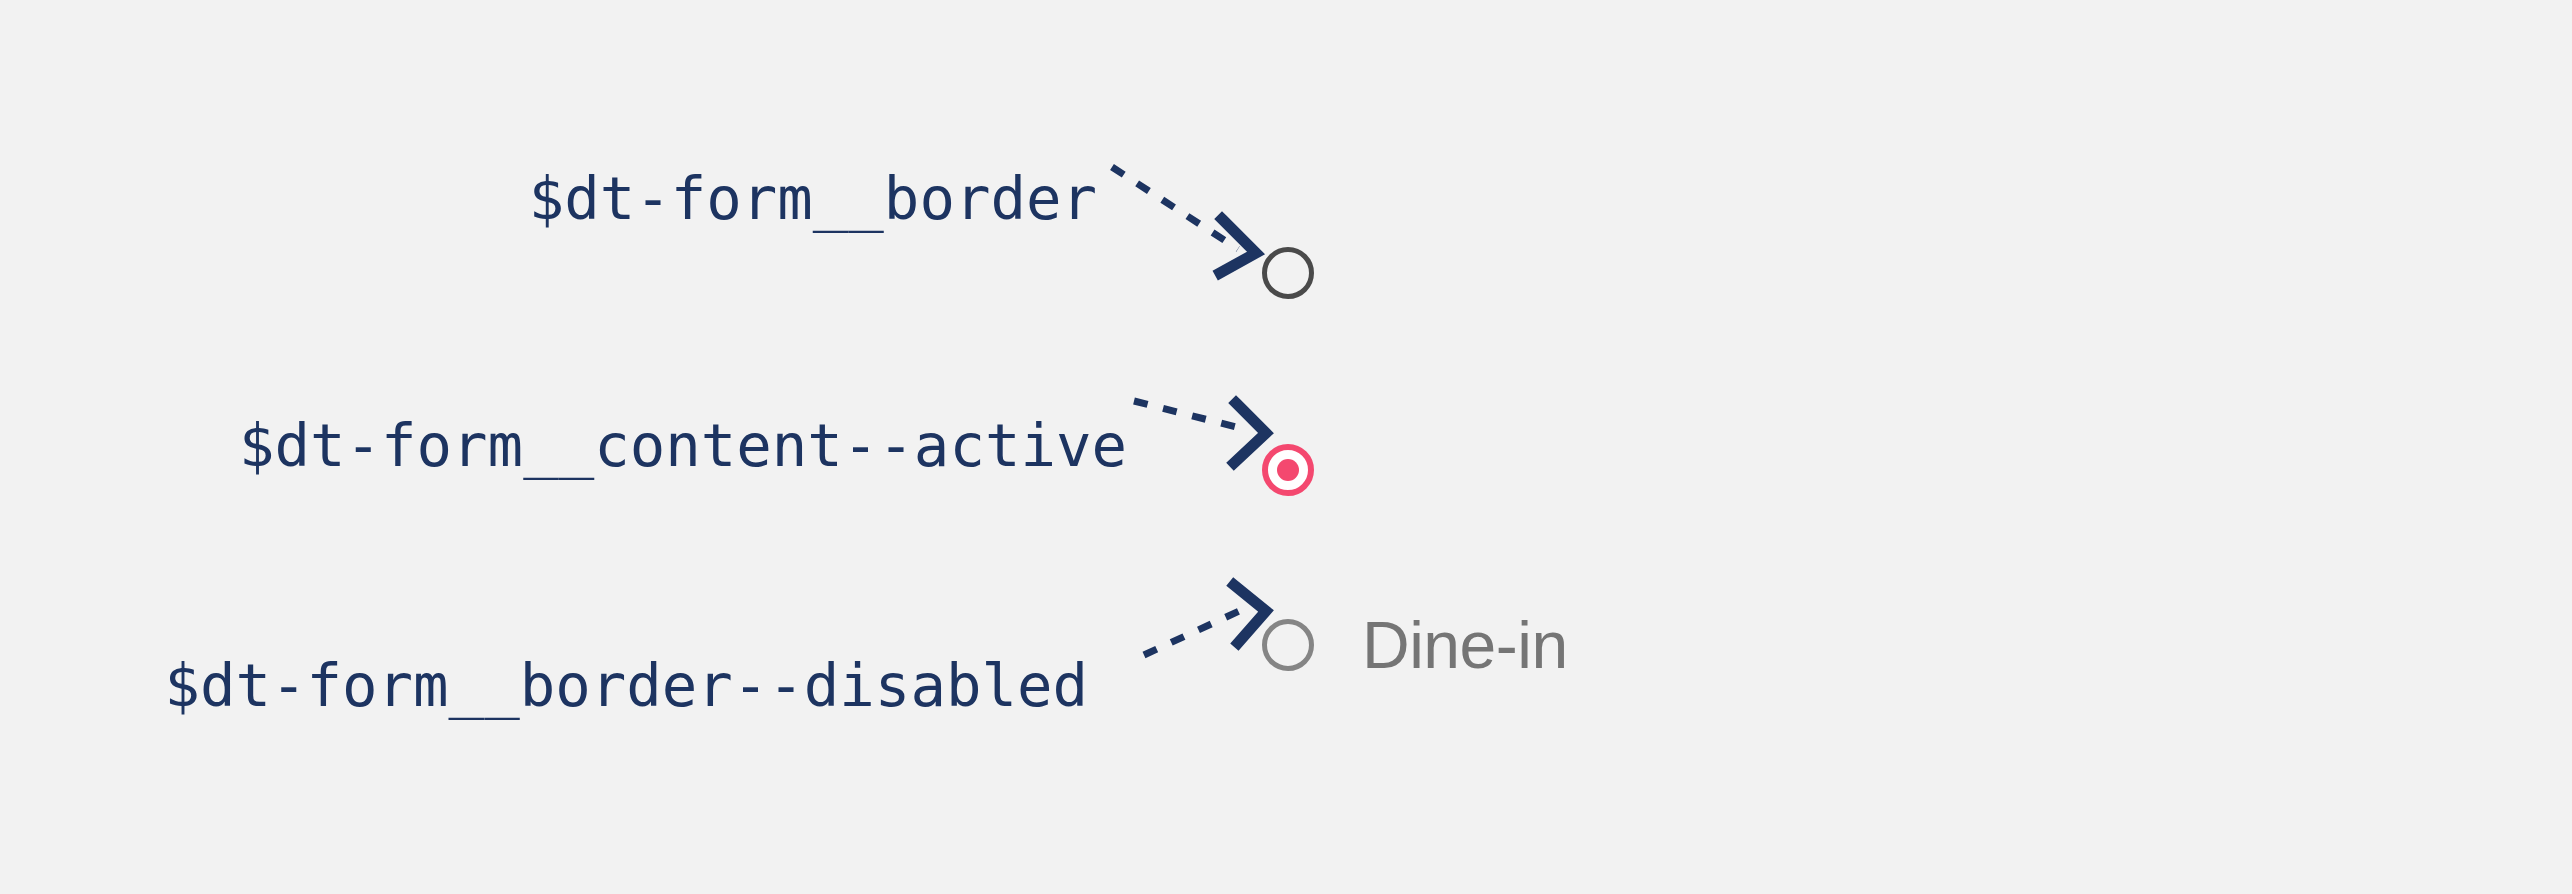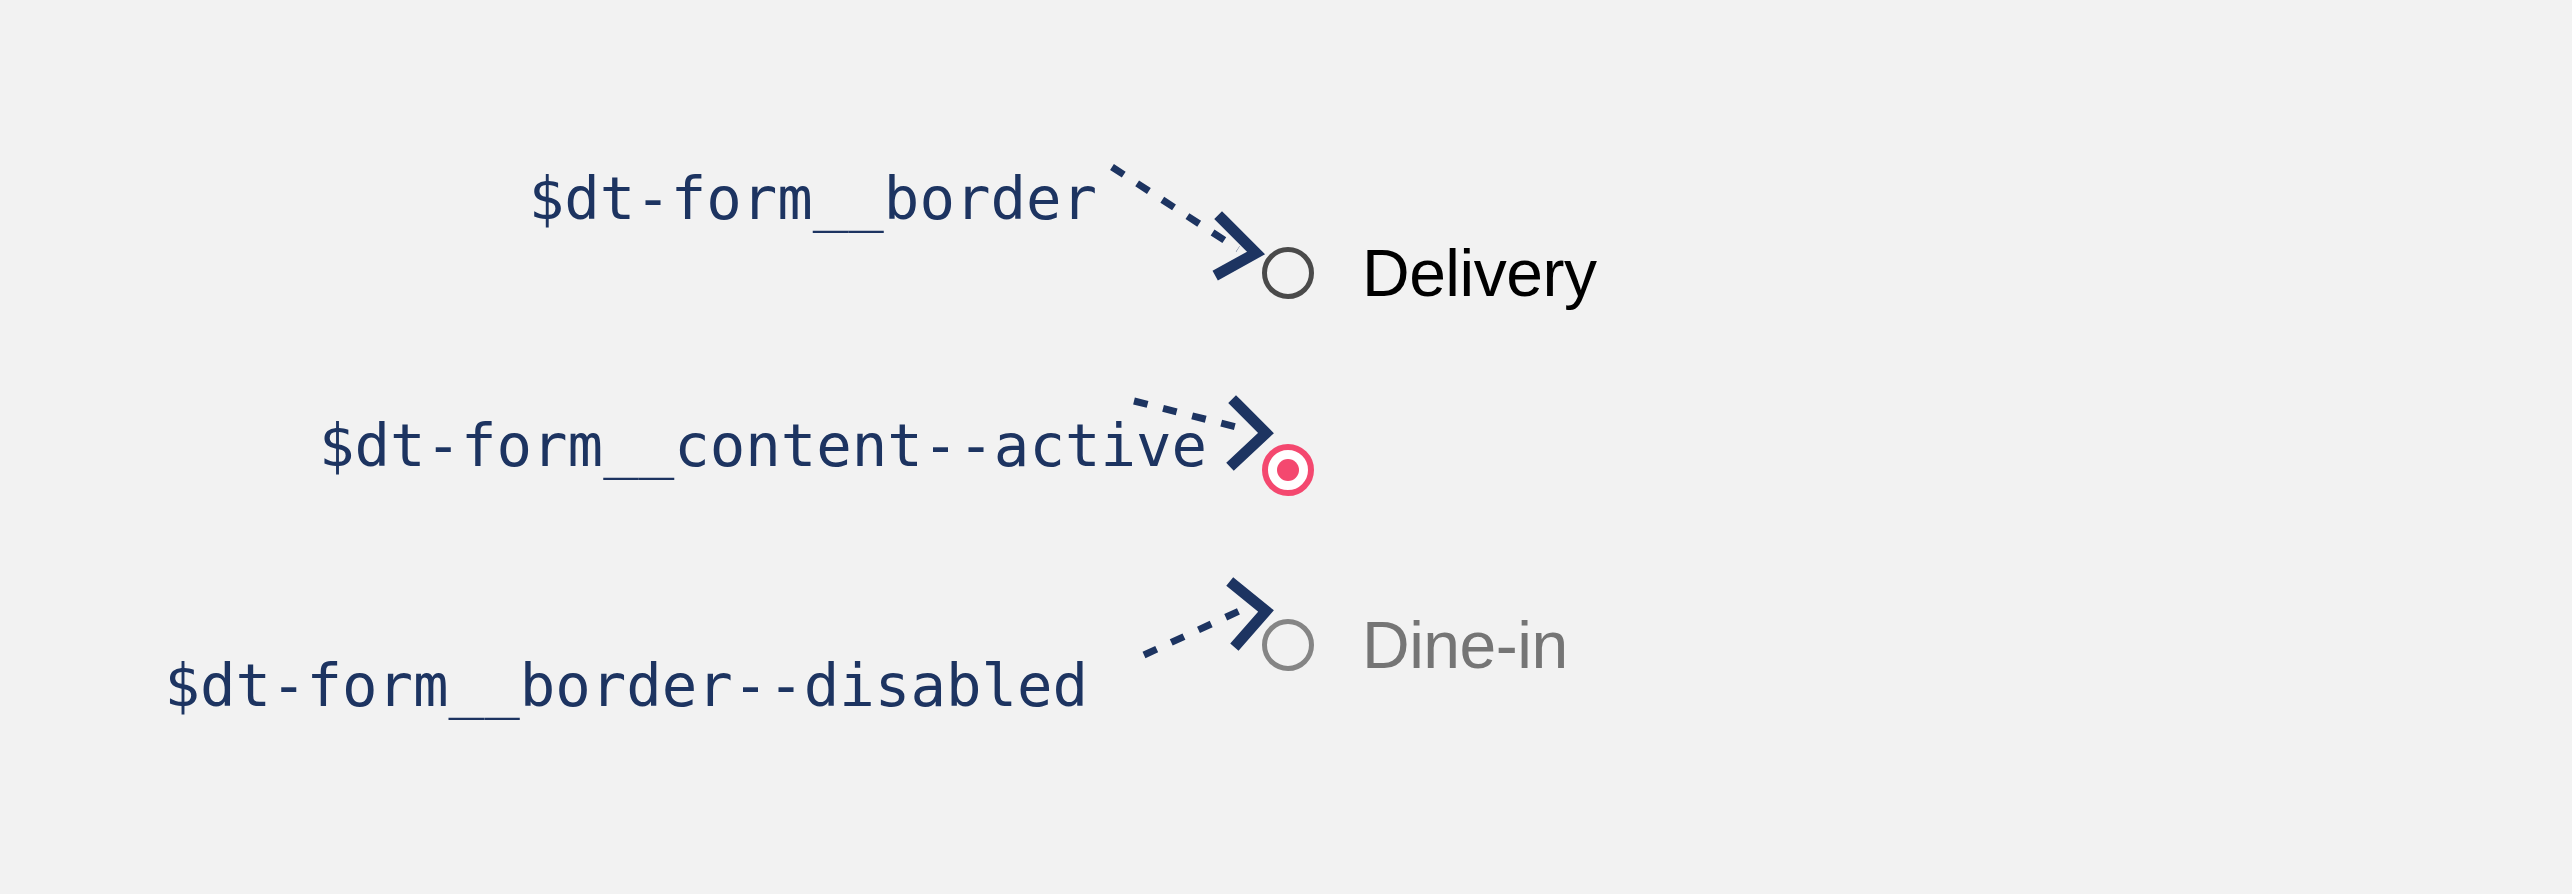--- a/index.html
+++ b/index.html
@@ -118,27 +118,26 @@
 
     <div class="arrow" style="left:1110px; top:-52px; width:160px; height:120px;">
       <svg width="160" height="120" viewBox="0 0 160 120" aria-hidden="true">
         <path class="dash" d="M 2 6 L 128 88"></path>
         <path class="head" d="M 112 58 L 146 92 L 110 112"></path>
       </svg>
     </div>
 
     <div class="radio-group" style="left:1262px; top:0px;">
       <span class="radio radio--default"></span>
-      <span class="option-label option-label--on">Delivery</span>
     </div>
   </div>
 
   <div class="anno-row" style="top:470px;">
 
-    <div class="token-label" style="right:1365px; top:-25px;">$dt-form__content--active</div>
+    <div class="token-label" style="right:1445px; top:-25px;">$dt-form__content--active</div>
 
     <div class="arrow" style="left:1132px; top:-40px; width:150px; height:90px;">
       <svg width="150" height="90" viewBox="0 0 150 90" aria-hidden="true">
         <path class="dash" d="M 2 16 L 112 44"></path>
         <path class="head" d="M 104 18 L 134 48 L 102 78"></path>
       </svg>
     </div>
 
     <div class="radio-group" style="left:1262px; top:0px;">
       <span class="radio radio--active">

